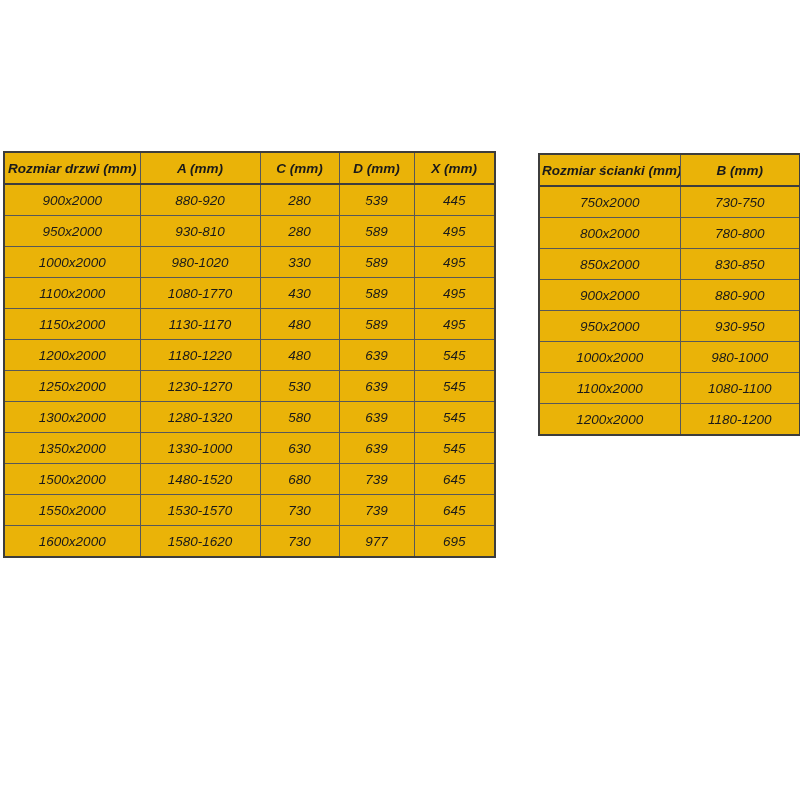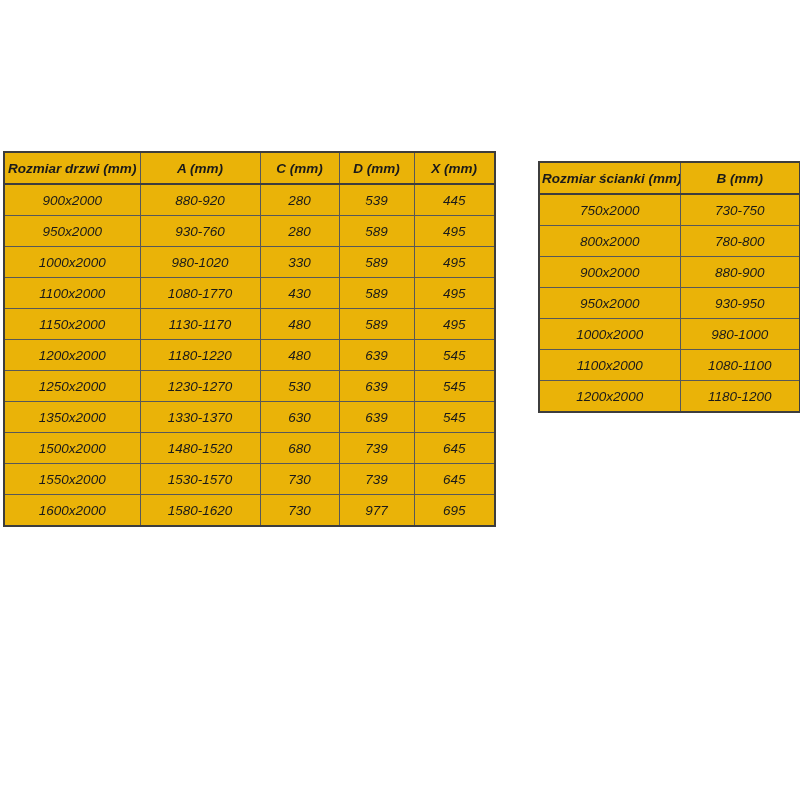--- a/index.html
+++ b/index.html
@@ -32,21 +32,21 @@
     font-size: 13.5px;
     color: #1a1a1a;
     white-space: nowrap;
     overflow: hidden;
   }
   table.spec th {
     font-weight: bold;
     border-bottom: 2px solid #3d3d3d;
   }
   #door-table { left: 3px;  top: 151px; width: 491px; }
-  #wall-table { left: 538px; top: 161px; width: 261px; }
+  #wall-table { left: 538px; top: 153px; width: 261px; }
 </style>
 </head>
 <body>
 
 <div class="page">
 
   <table class="spec" id="door-table">
     <colgroup>
       <col style="width:136px">
       <col style="width:120px">
@@ -66,21 +66,21 @@
     <tbody>
         <tr>
           <td>900x2000</td>
           <td>880-920</td>
           <td>280</td>
           <td>539</td>
           <td>445</td>
         </tr>
         <tr>
           <td>950x2000</td>
-          <td>930-760</td>
+          <td>930-810</td>
           <td>280</td>
           <td>589</td>
           <td>495</td>
         </tr>
         <tr>
           <td>1000x2000</td>
           <td>980-1020</td>
           <td>330</td>
           <td>589</td>
           <td>495</td>
@@ -107,22 +107,29 @@
           <td>545</td>
         </tr>
         <tr>
           <td>1250x2000</td>
           <td>1230-1270</td>
           <td>530</td>
           <td>639</td>
           <td>545</td>
         </tr>
         <tr>
+          <td>1300x2000</td>
+          <td>1280-1320</td>
+          <td>580</td>
+          <td>639</td>
+          <td>545</td>
+        </tr>
+        <tr>
           <td>1350x2000</td>
-          <td>1330-1370</td>
+          <td>1330-1000</td>
           <td>630</td>
           <td>639</td>
           <td>545</td>
         </tr>
         <tr>
           <td>1500x2000</td>
           <td>1480-1520</td>
           <td>680</td>
           <td>739</td>
           <td>645</td>
@@ -158,20 +165,24 @@
     <tbody>
         <tr>
           <td>750x2000</td>
           <td>730-750</td>
         </tr>
         <tr>
           <td>800x2000</td>
           <td>780-800</td>
         </tr>
         <tr>
+          <td>850x2000</td>
+          <td>830-850</td>
+        </tr>
+        <tr>
           <td>900x2000</td>
           <td>880-900</td>
         </tr>
         <tr>
           <td>950x2000</td>
           <td>930-950</td>
         </tr>
         <tr>
           <td>1000x2000</td>
           <td>980-1000</td>

